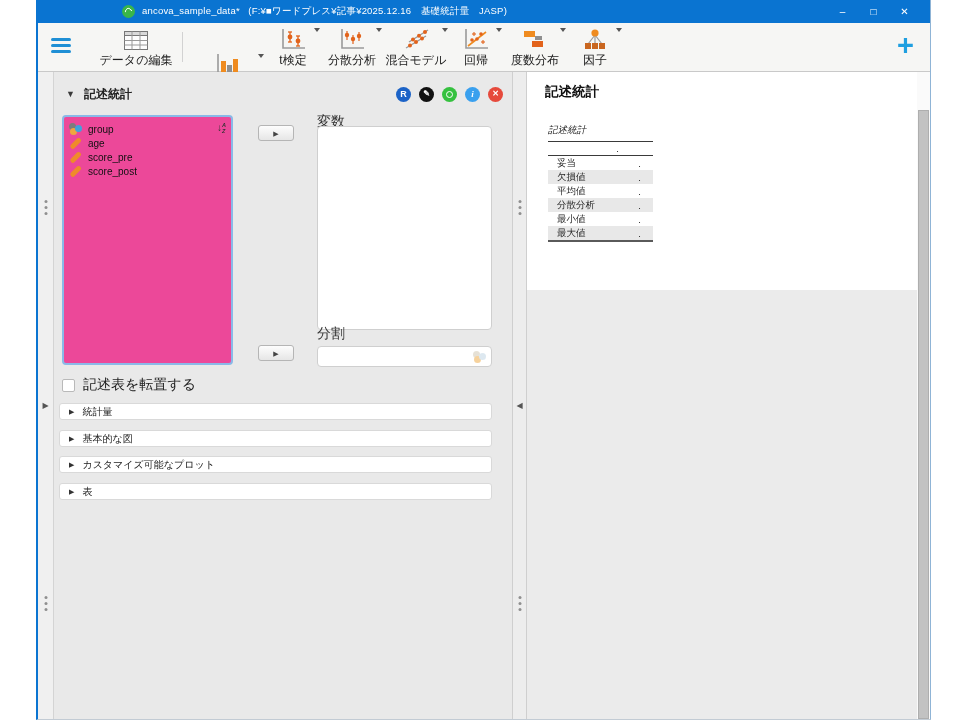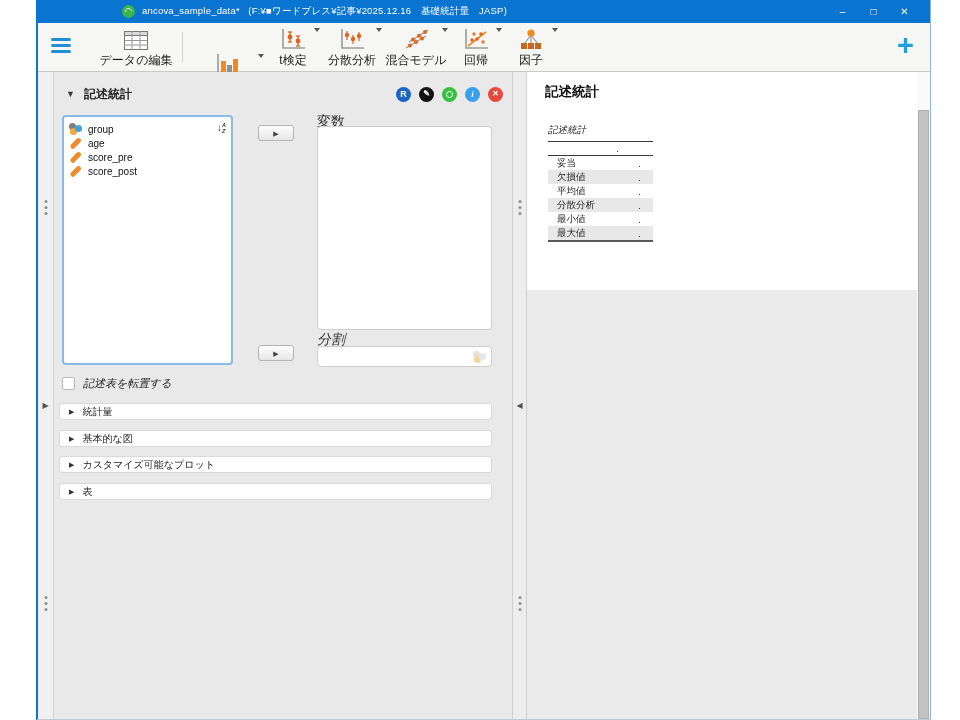--- a/index.html
+++ b/index.html
@@ -41,21 +41,21 @@
   .opt-header{position:absolute;top:13px;left:12px;right:9px;height:18px;display:flex;align-items:center;}
   .opt-collapse{font-size:9px;color:#3a3a3a;}
   .opt-title{font-weight:bold;font-size:12px;color:#222;margin-left:9px;}
   .hdr-icons{margin-left:auto;display:flex;gap:8px;align-items:center;}
   .ci{width:15px;height:15px;border-radius:50%;color:#fff;font-size:9px;font-weight:bold;
     display:flex;align-items:center;justify-content:center;line-height:1;}
   .ci-r{background:#1c63c7;} .ci-edit{background:#111;font-size:8px;}
   .ci-dup{background:#35c13f;} .ci-dup i{display:block;width:7px;height:7px;border:1.5px solid #fff;border-radius:50%;}
   .ci-info{background:#3aa0ee;font-family:"Liberation Serif",serif;font-style:italic;}
   .ci-close{background:#e64a3c;font-size:8px;}
-  .varlist{position:absolute;left:8px;top:43px;width:171px;height:250px;background:#ffffff;
+  .varlist{position:absolute;left:8px;top:43px;width:171px;height:250px;background:#ec4899;
     border:2px solid #8ab9e8;border-radius:4px;padding:5px 5px;}
   .var-row{display:flex;align-items:center;gap:6px;height:14px;font-size:10px;color:#111;}
   .nominal-icon{width:13px;height:12px;position:relative;flex-shrink:0;}
   .nominal-icon i{position:absolute;width:7px;height:7px;border-radius:50%;}
   .nominal-icon .c1{left:0;top:0;background:#7d7d7d;}
   .nominal-icon .c2{left:1px;top:5px;background:#efa73e;}
   .nominal-icon .c3{left:6px;top:2px;background:#3fa3dc;}
   .scale-icon{width:13px;height:12px;position:relative;flex-shrink:0;}
   .scale-icon i{position:absolute;left:0;top:4px;width:13px;height:4.5px;background:#ef8b2a;border-radius:2.5px;transform:rotate(-45deg);}
   .sort-btn{position:absolute;top:5px;right:5px;display:flex;align-items:center;color:#333;}
@@ -64,21 +64,21 @@
   .assign-btn{position:absolute;left:204px;width:36px;height:16px;background:linear-gradient(#fdfdfd,#e6e6e6);
     border:1px solid #b5b5b5;border-radius:3px;display:flex;align-items:center;justify-content:center;
     font-size:7px;color:#444;line-height:1;}
   .ab1{top:53px;} .ab2{top:273px;}
   .field-label{position:absolute;font-size:14px;color:#333;}
   .vars-box{position:absolute;left:263px;top:54px;width:175px;height:204px;background:#fff;
     border:1px solid #cfcfcf;border-radius:4px;}
   .split-box{position:absolute;left:263px;top:274px;width:175px;height:21px;background:#fff;
     border:1px solid #cfcfcf;border-radius:4px;}
   .split-box .nominal-icon{position:absolute;right:5px;top:4px;opacity:.5;}
-  .transpose{position:absolute;top:304px;left:8px;display:flex;gap:8px;align-items:center;font-size:11px;color:#222;font-style:italic;}
+  .transpose{position:absolute;top:304px;left:8px;display:flex;gap:8px;align-items:center;font-size:14px;color:#222;}
   .checkbox{width:13px;height:13px;background:#fff;border:1px solid #b9b9b9;border-radius:2px;flex-shrink:0;}
   .section-bar{position:absolute;left:5px;width:433px;height:17px;background:#fff;border:1px solid #d9d9d9;
     border-radius:3px;display:flex;align-items:center;padding-left:9px;font-size:10px;color:#222;gap:8px;}
   .section-bar .tri{font-size:7px;color:#333;line-height:1;}
   .sb0{top:331px;} .sb1{top:358px;} .sb2{top:384px;} .sb3{top:411px;}
   
   .results{flex:1;background:#ebebeb;position:relative;overflow:hidden;}
   .sheet{position:absolute;left:0;top:0;right:13px;height:218px;background:#fff;}
   .res-heading{position:absolute;top:11px;left:18px;font-size:13.5px;font-weight:bold;color:#111;}
   .jasp-table{position:absolute;top:52px;left:21px;width:105px;font-size:9.5px;color:#222;}
@@ -213,20 +213,31 @@
             <line x1="11" y1="4" x2="11" y2="8"></line>
               <line x1="9" y1="6" x2="13" y2="6"></line>
             <line x1="20" y1="12" x2="20" y2="16"></line>
               <line x1="18" y1="14" x2="22" y2="14"></line>
           </g>
         </svg>
       </span>
       <span class="lbl">回帰</span>
     </div>
 
+    <div class="tb-item" style="width:64px;">
+      <span class="caret"></span>
+      <span class="tb-icon">
+        <svg width="24" height="22" viewBox="0 0 24 22">
+          <rect x="1" y="3" width="11" height="6" fill="#ef8b1f"></rect>
+          <rect x="12" y="8" width="7" height="4" fill="#8f8f8f"></rect>
+          <rect x="9" y="13" width="11" height="6" fill="#e2631b"></rect>
+        </svg>
+      </span>
+      <span class="lbl">度数分布</span>
+    </div>
 
     <div class="tb-item" style="width:56px;">
       <span class="caret"></span>
       <span class="tb-icon">
         <svg width="26" height="22" viewBox="0 0 26 22">
           <line x1="13" y1="7" x2="6" y2="16" stroke="#9a9a9a" stroke-width="1.2"></line>
           <line x1="13" y1="7" x2="13" y2="16" stroke="#9a9a9a" stroke-width="1.2"></line>
           <line x1="13" y1="7" x2="20" y2="16" stroke="#9a9a9a" stroke-width="1.2"></line>
           <circle cx="13" cy="5" r="3.6" fill="#ef8b1f"></circle>
           <rect x="3" y="15" width="6" height="6" fill="#c9661f"></rect>
@@ -311,21 +322,21 @@
       <div class="assign-btn ab1">
         <span>▶</span>
       </div>
       <div class="assign-btn ab2">
         <span>▶</span>
       </div>
 
       <span class="field-label" style="left:263px;top:41px;">変数</span>
       <div class="vars-box"></div>
 
-      <span class="field-label" style="left:263px;top:259px;font-style:italic;">分割</span>
+      <span class="field-label" style="left:263px;top:253px;">分割</span>
       <div class="split-box">
         <span class="nominal-icon">
             <i class="c1" style="background:#cfc4ae;"></i>
             <i class="c2"></i>
             <i class="c3" style="background:#bcd3e2;"></i>
           </span>
       </div>
 
       <div class="transpose">
         <span class="checkbox"></span>

